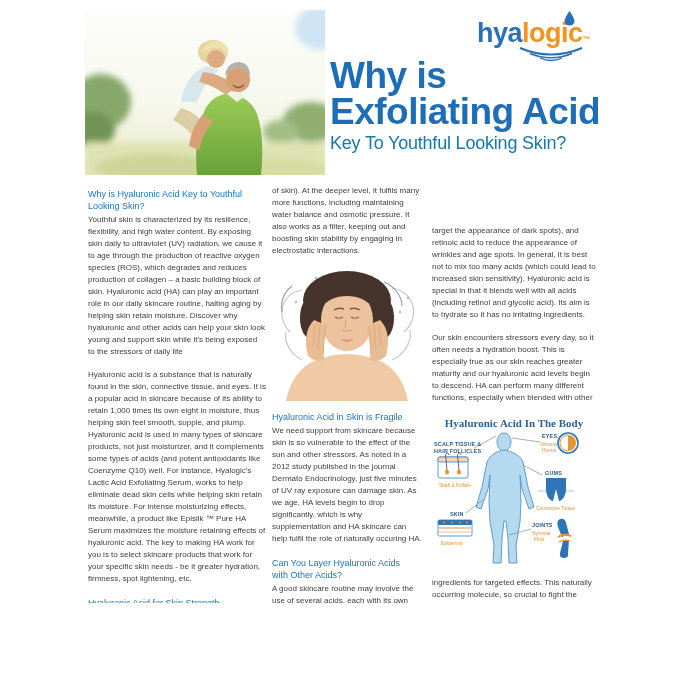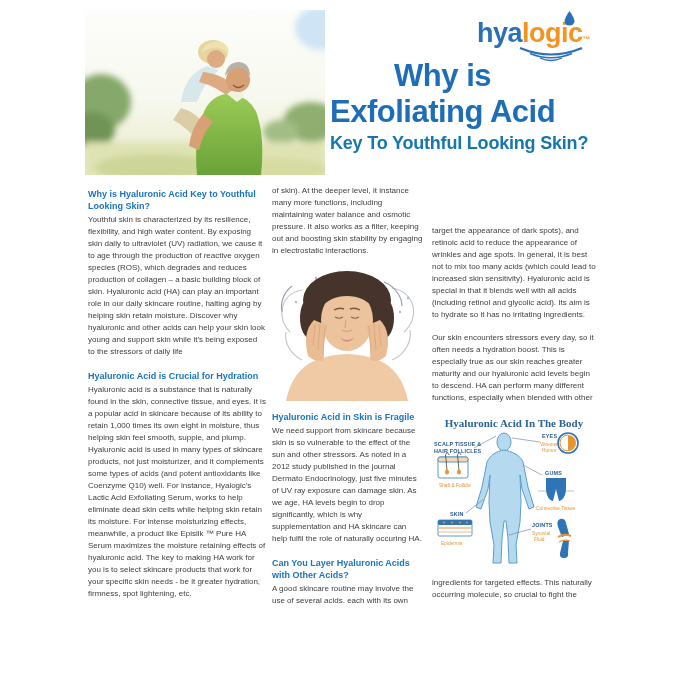--- a/index.html
+++ b/index.html
@@ -7,30 +7,30 @@
         font-family:"Liberation Sans",sans-serif;}
   
   .photo-couple{position:absolute;left:85px;top:10px;width:240px;height:165px;overflow:hidden;}
   .logo{position:absolute;left:477px;top:20px;width:130px;height:52px;}
   .logo-text{font-size:27px;font-weight:bold;letter-spacing:-0.5px;line-height:27px;}
   .logo-hya{color:#2b70b6;}
   .logo-logic{color:#f6921e;}
   .logo-tm{color:#f6921e;font-size:8px;vertical-align:baseline;}
   .logo-drop{position:absolute;left:87px;top:-9px;}
   .logo-ripples{position:absolute;left:38px;top:26px;}
-  .page-title{position:absolute;left:330px;top:58px;font-size:31px;font-weight:bold;
-              color:#1d6eb7;line-height:36px;letter-spacing:-0.5px;text-align:center;}
-  .page-subtitle{position:absolute;left:330px;top:133px;font-size:18px;font-weight:bold;
+  .page-title{position:absolute;left:330px;top:58px;font-size:37px;font-weight:bold;
+              color:#1d6eb7;line-height:36px;letter-spacing:-0.5px;}
+  .page-subtitle{position:absolute;left:330px;top:133px;font-size:18px;font-weight:normal;
                  color:#1478ad;letter-spacing:-0.2px;}
   
   .col{position:absolute;top:185px;}
   .col1{left:88px;width:178px;top:188px;}
   .col2{left:272px;width:151px;}
   .col3{left:432px;width:164px;margin-top:40px;}
-  .col h3{font-size:9px;line-height:12px;color:#1b75bc;margin:0 0 2px 0;font-weight:bold;}
+  .col h3{font-size:9px;line-height:12px;color:#1b75bc;margin:0 0 2px 0;font-weight:normal;}
   .col h3.spaced{margin-top:12px;}
   .col p{font-size:8px;line-height:12px;color:#3e3e3e;margin:0 0 11px 0;}
   .photo-face{width:150px;height:133px;margin:10px 0 10px 0;}
   .diagram-wrap{margin:6px 0 6px 0;text-decoration:underline;}
   .dg-label{font-family:"Liberation Sans",sans-serif;font-size:5.4px;font-weight:bold;fill:#28598f;letter-spacing:0.2px;}
   .dg-sub{font-family:"Liberation Sans",sans-serif;font-size:4.8px;fill:#e8952f;}
   .dg-title{font-family:"Liberation Serif",serif;font-size:11px;font-weight:bold;fill:#2b6397;}
   .dg-line{stroke:#7a8ea5;stroke-width:0.7;}
 </style>
 </head>
@@ -99,27 +99,26 @@
 
   <div class="page-title">
     <div>Why is</div>
     <div>Exfoliating Acid</div>
   </div>
   <div class="page-subtitle">Key To Youthful Looking Skin?</div>
 
   <div class="col col1">
     <h3>Why is Hyaluronic Acid Key to Youthful Looking Skin?</h3>
     <p>Youthful skin is characterized by its resilience, flexibility, and high water content. By exposing skin daily to ultraviolet (UV) radiation, we cause it to age through the production of reactive oxygen species (ROS), which degrades and reduces production of collagen – a basic building block of skin. Hyaluronic acid (HA) can play an important role in our daily skincare routine, halting aging by helping skin retain moisture. Discover why hyaluronic and other acids can help your skin look young and support skin while it's being exposed to the stressors of daily life</p>
-    <h3 class="spaced">Hyaluronic Acid is Crucial for Hydration</h3>
     <p>Hyaluronic acid is a substance that is naturally found in the skin, connective tissue, and eyes. It is a popular acid in skincare because of its ability to retain 1,000 times its own eight in moisture, thus helping skin feel smooth, supple, and plump. Hyaluronic acid is used in many types of skincare products, not just moisturizer, and it complements some types of acids (and potent antioxidants like Coenzyme Q10) well. For instance, Hyalogic's Lactic Acid Exfoliating Serum, works to help eliminate dead skin cells while helping skin retain its moisture. For intense moisturizing effects, meanwhile, a product like Episilk ™ Pure HA Serum maximizes the moisture retaining effects of hyaluronic acid. The key to making HA work for you is to select skincare products that work for your specific skin needs - be it greater hydration, firmness, spot lightening, etc.</p>
     <h3 class="spaced">Hyaluronic Acid for Skin Strength</h3>
   </div>
 
   <div class="col col2">
-    <p>of skin). At the deeper level, it instance many more functions, including maintaining water balance and osmotic pressure. It also works as a filter, keeping out and boosting skin stability by engaging in electrostatic interactions.</p>
+    <p>of skin). At the deeper level, it fulfils many more functions, including maintaining water balance and osmotic pressure. It also works as a filter, keeping out and boosting skin stability by engaging in electrostatic interactions.</p>
 
     <div class="photo-face">
       <svg width="150" height="133" viewBox="0 0 150 133">
         <rect width="150" height="133" fill="#ffffff"></rect>
         <g stroke="#c3c9cf" stroke-width="1.2" fill="none">
           <path d="M18,64 C4,50 8,26 30,22"></path>
           <path d="M132,64 C148,50 144,24 120,20"></path>
           <path d="M30,92 C18,86 12,74 14,64"></path>
           <path d="M120,92 C134,86 140,72 138,62"></path>
           <path d="M40,16 C50,6 66,2 78,6"></path>

